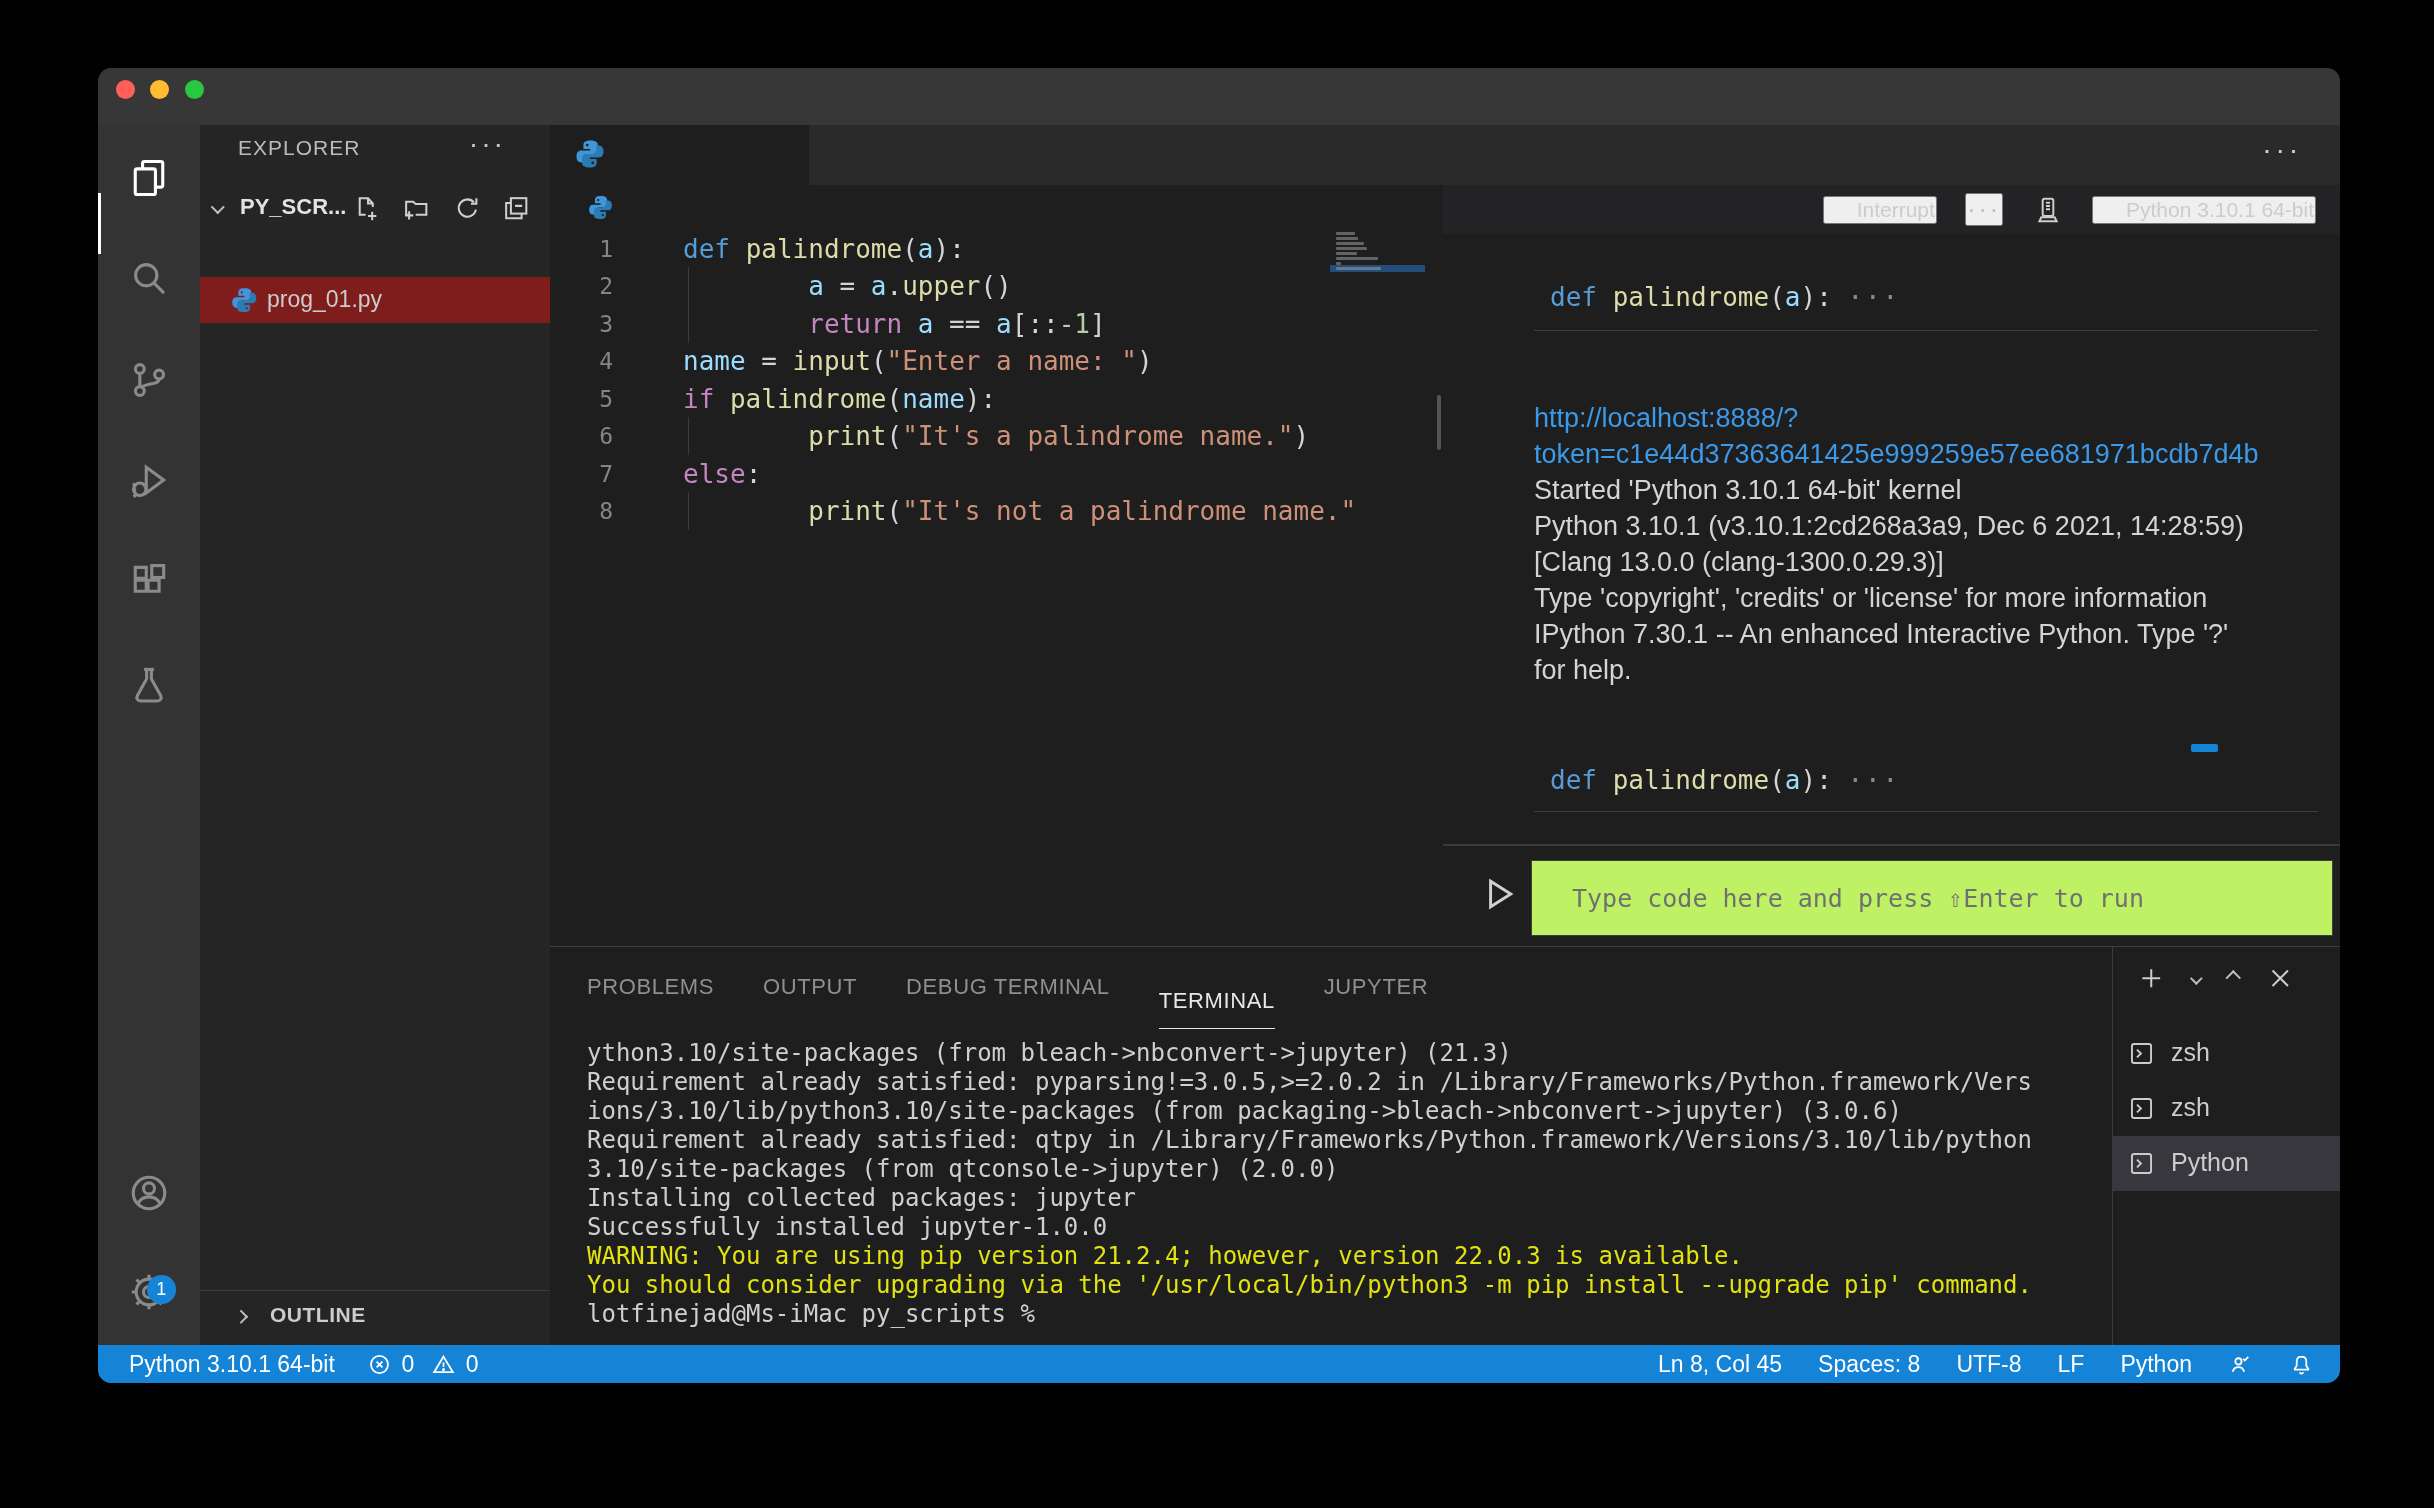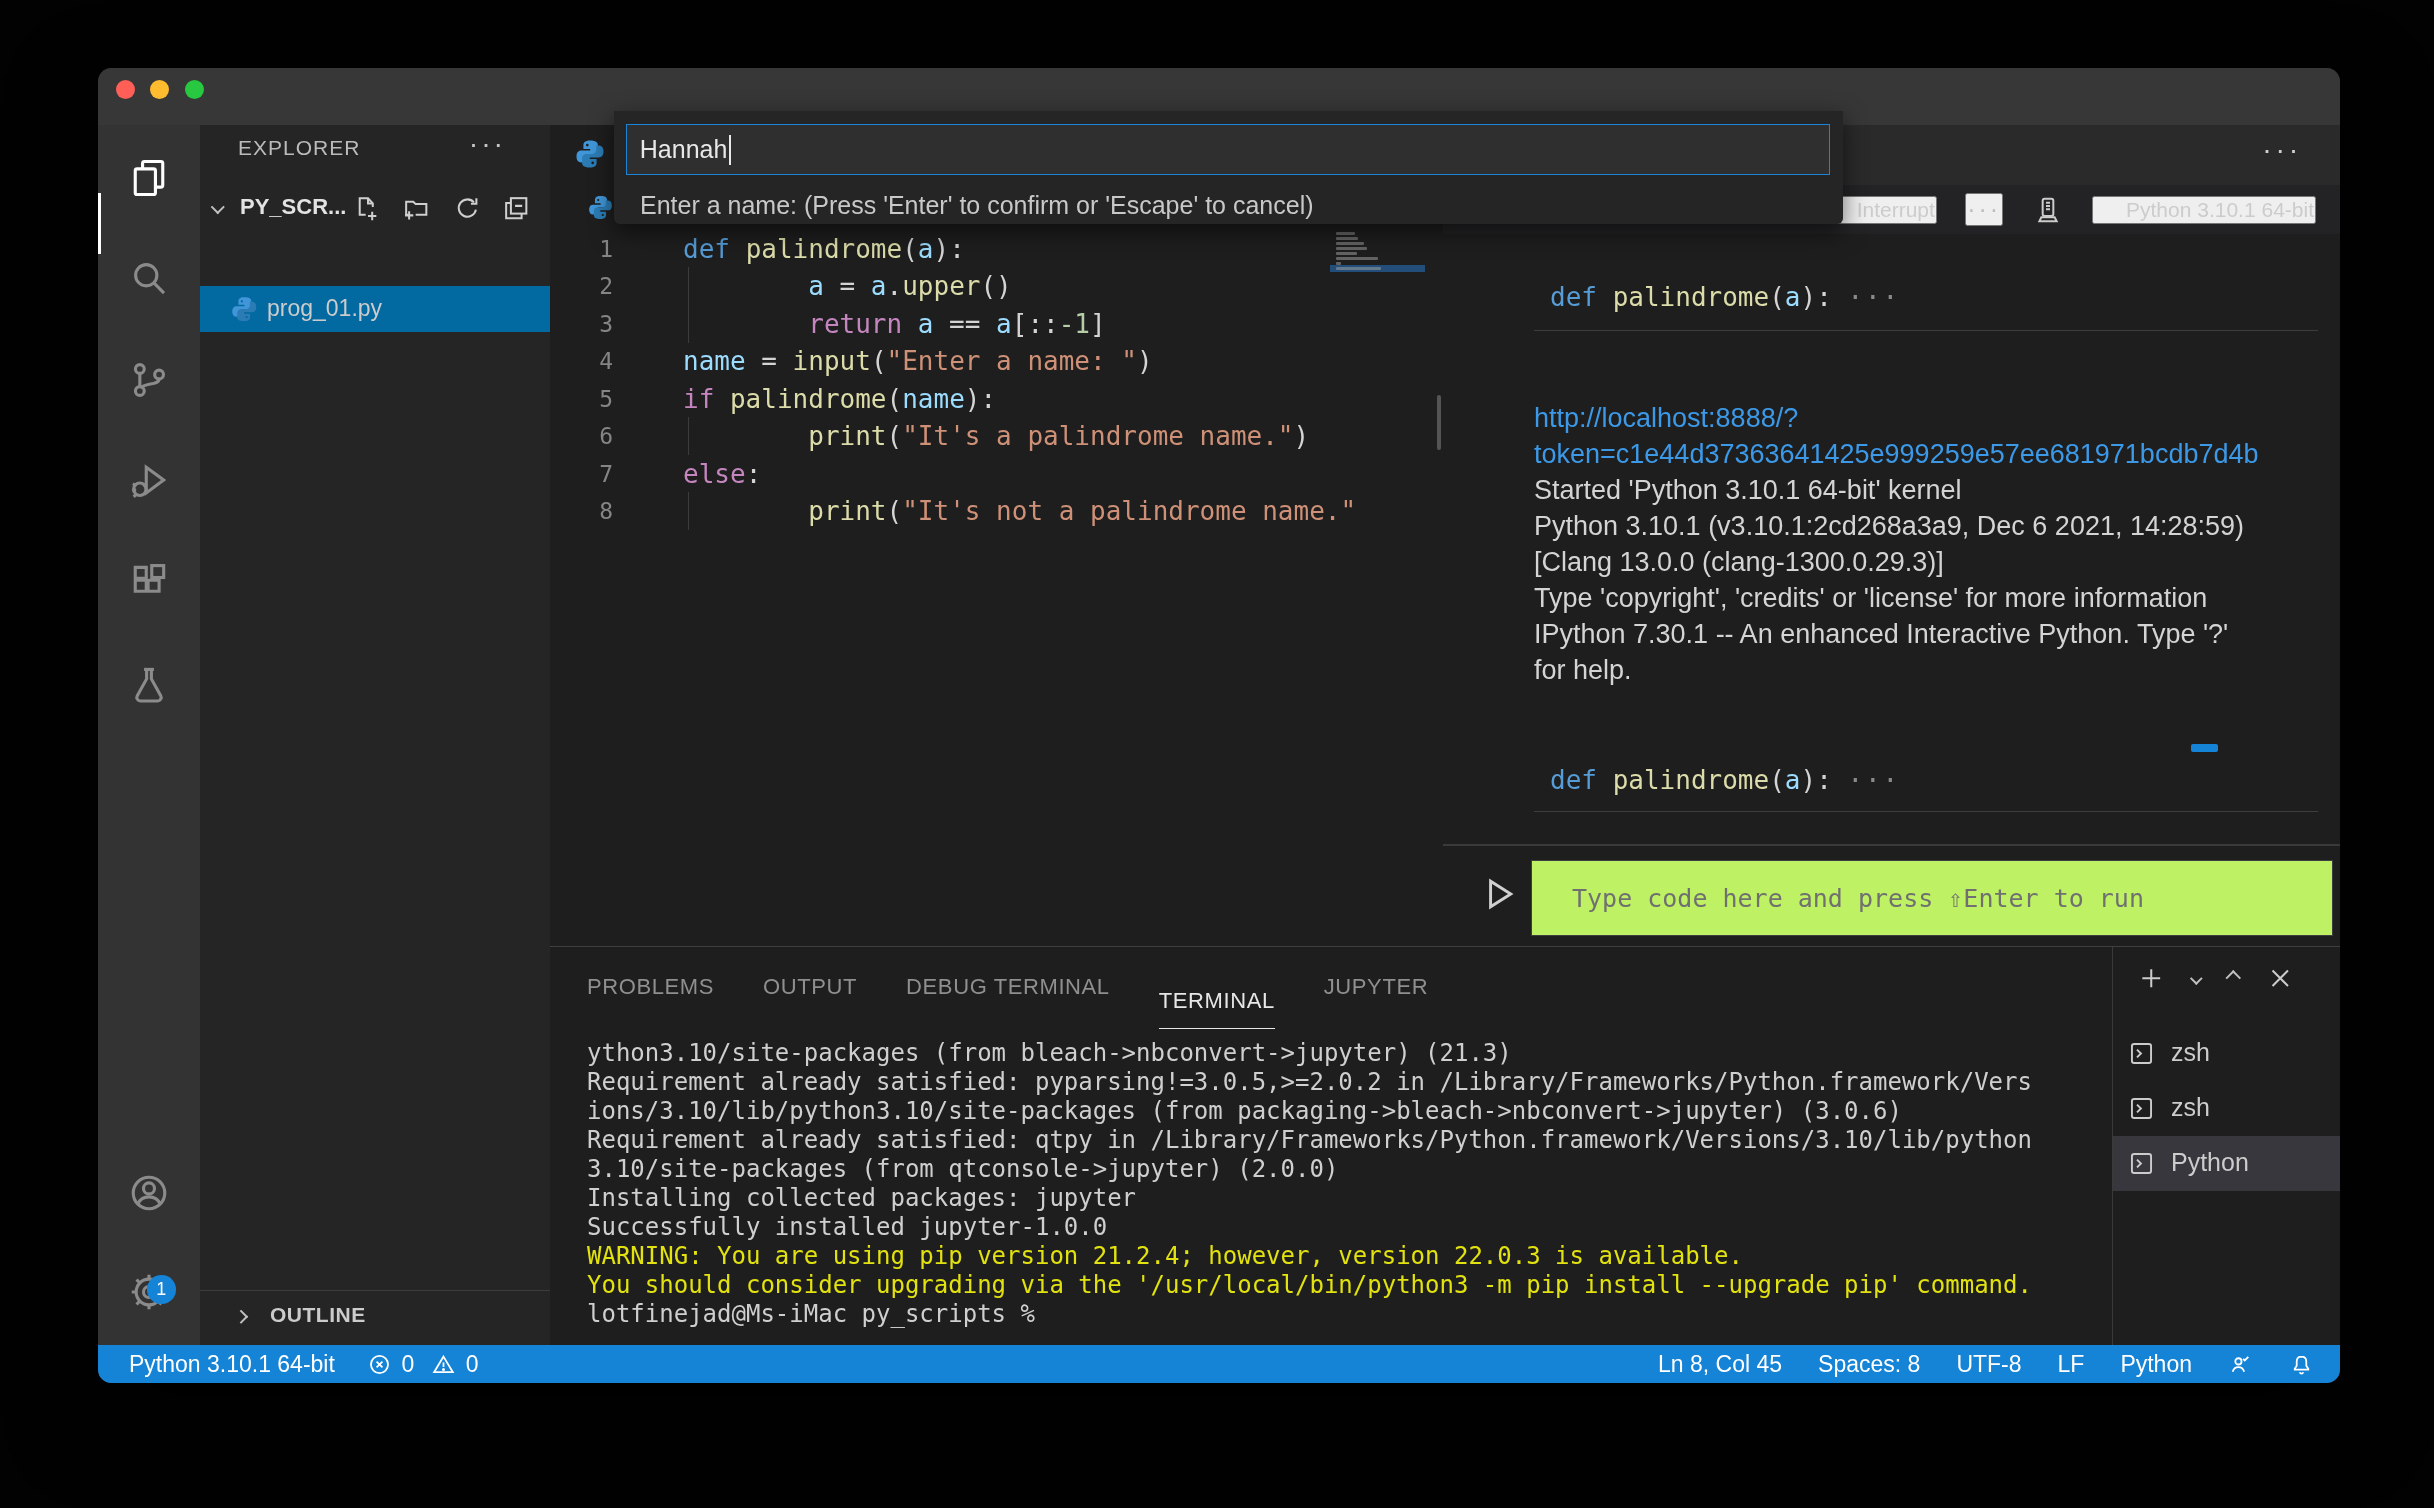--- a/index.html
+++ b/index.html
@@ -32,21 +32,21 @@
   
   .sidebar { position:absolute; left:102px; top:57px; width:350px; height:1220px; background:#252526; }
   .sb-header { position:absolute; left:38px; top:11.4px; font-size:21px; letter-spacing:1px; color:#bbbbbb; }
   .sb-more { position:absolute; right:44px; top:1.9px; color:#c5c5c5; font-size:28.5px; letter-spacing:2.9px; background:none; border:none; cursor:pointer;}
   .sb-section { position:absolute; left:0; top:59px; width:350px; height:48px; }
   .sb-section .chev { position:absolute; left:13.3px; top:18px; }
   .sb-section-label { position:absolute; left:40px; top:9.5px; font-weight:bold; font-size:22px; color:#e3e3e3; }
   .sb-act { position:absolute; top:7.6px; width:34px; height:34px; color:#cfcfcf; background:none; border:none; cursor:pointer; }
   .sb-act svg{ width:28.5px; height:28.5px; }
   .sb-row { position:absolute; left:0; width:350px; height:46px; cursor:pointer; }
-  .sb-row.selected { background:#0369a1;margin-top:9px; }
+  .sb-row.selected { background:#7f1d1d; }
   .sb-row .chev{ position:absolute; left:42px; top:17px; }
   .sb-row-label { position:absolute; left:73px; top:8.6px; font-size:23px; color:#cccccc; }
   .sb-row .pyicon { position:absolute; left:29.5px; top:8.6px; }
   .sb-row.selected .sb-row-label { left:67px; }
   .sb-outline { position:absolute; left:0; top:1165px; width:350px; height:55px; border-top:1px solid #3c3c3c; }
   .sb-outline .chev { position:absolute; left:36px; top:21px; }
   .sb-outline-label { position:absolute; left:70px; top:12.4px; font-weight:bold; font-size:21px; letter-spacing:0.5px; color:#cccccc; }
 
   .chev { display:inline-block; width:9.5px; height:9.5px; border-right:2.3px solid #c0c0c0; border-bottom:2.3px solid #c0c0c0; }
   .chev.right { transform:rotate(-45deg); }
@@ -447,23 +447,16 @@
       </button>
       <button class="status-item">
         <svg viewBox="0 0 24 24" fill="none" stroke="currentColor" stroke-width="1.7">
           <path d="M12 4.5c-2.8 0-4.6 2-4.6 4.8v3.9L5.5 16v1h13v-1l-1.9-2.8V9.3c0-2.8-1.8-4.8-4.6-4.8z"></path>
           <path d="M10.3 19.5a1.8 1.8 0 0 0 3.4 0"></path>
         </svg>
       </button>
     </div>
   </div>
 
-  <div class="quick-input">
-    <div class="qi-field">
-      <span class="qi-value">Hannah</span>
-      <span class="qi-caret"></span>
-    </div>
-    <div class="qi-prompt">Enter a name: (Press 'Enter' to confirm or 'Escape' to cancel)</div>
-  </div>
 
 </div>
 </div>
 
 
 </body></html>

